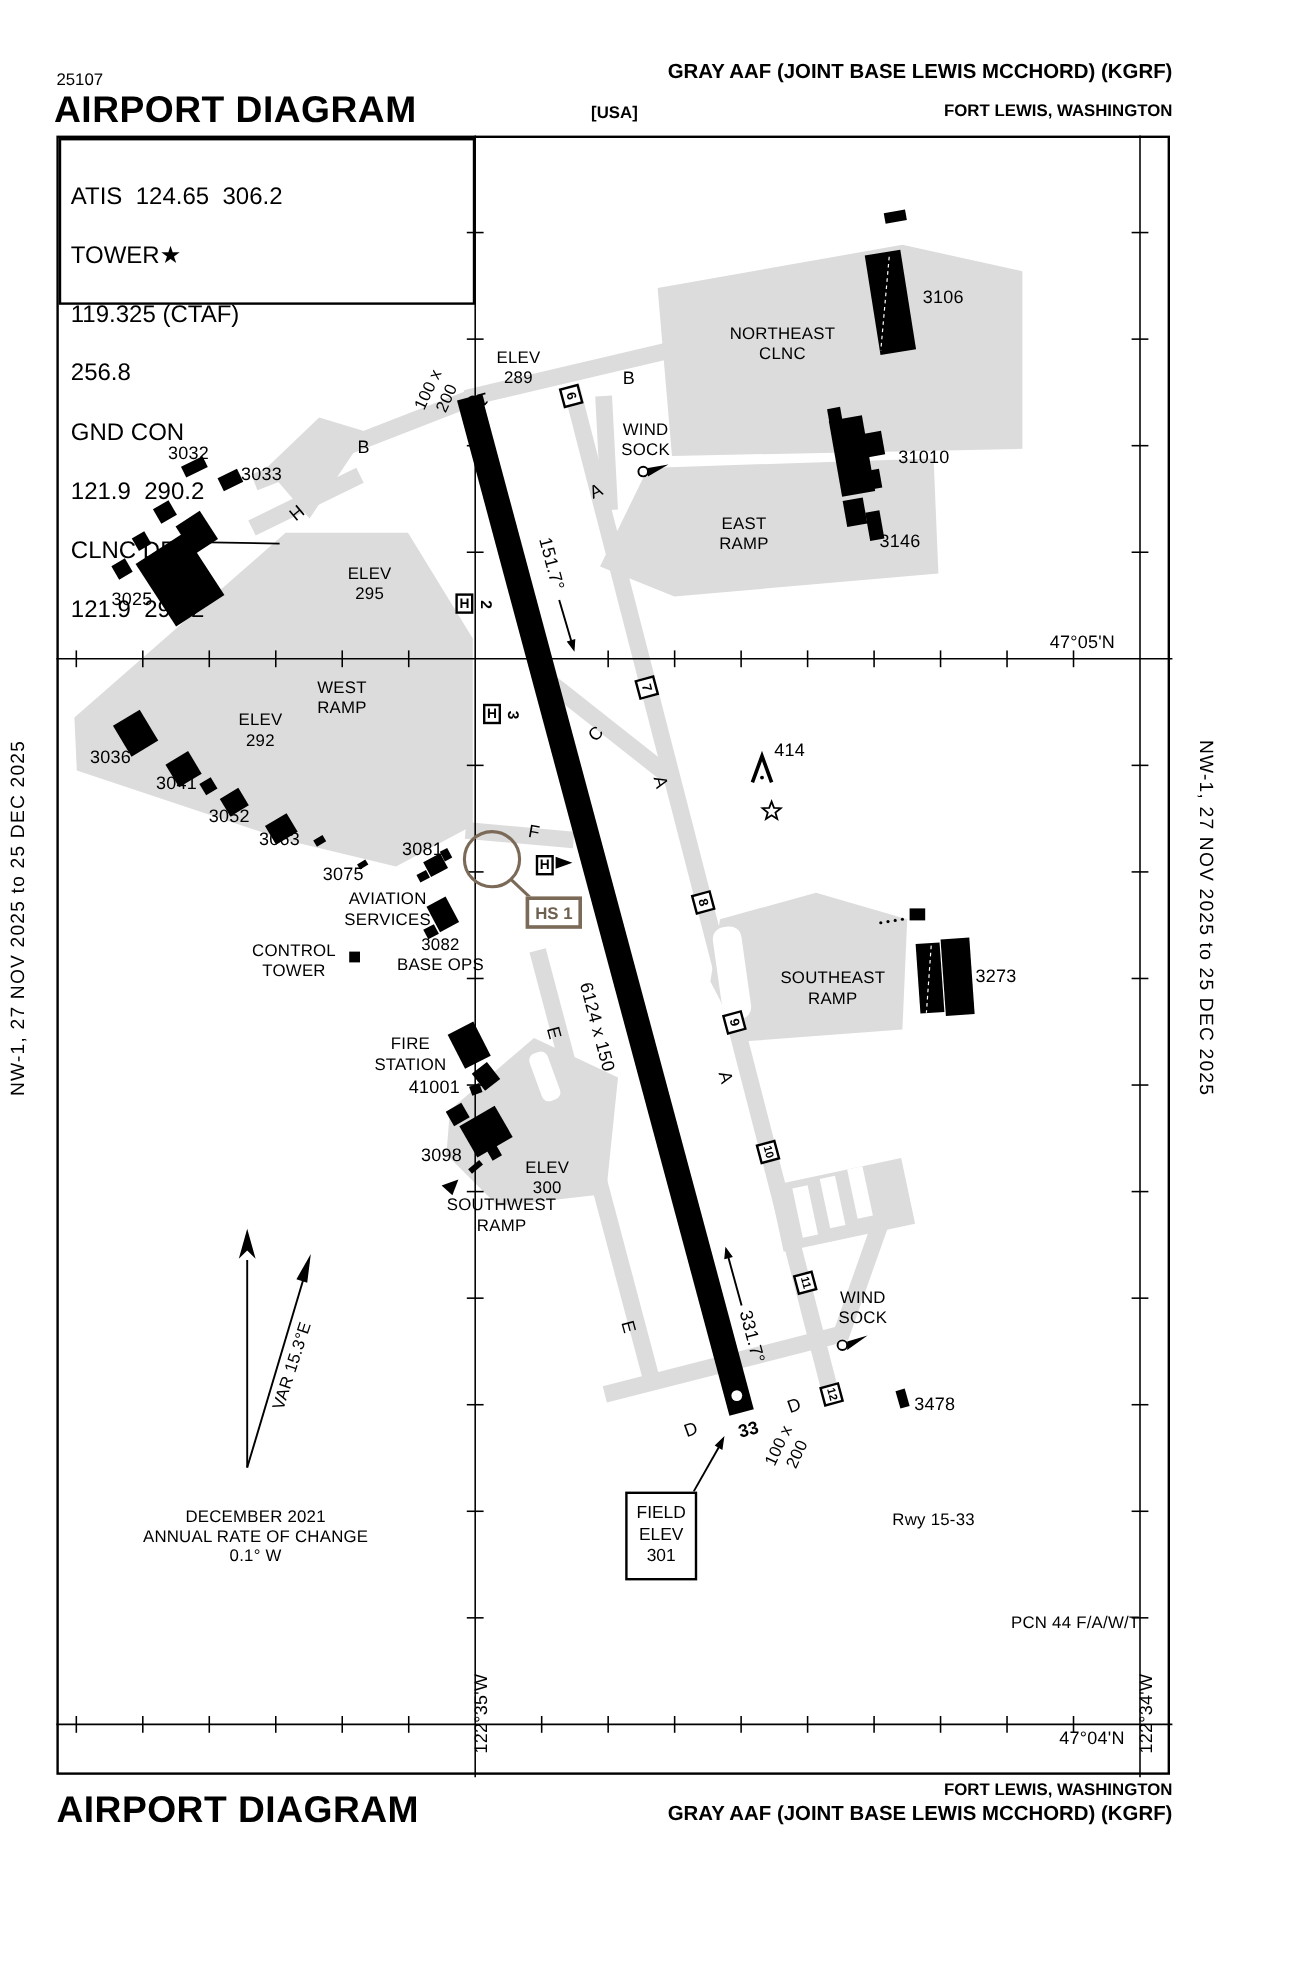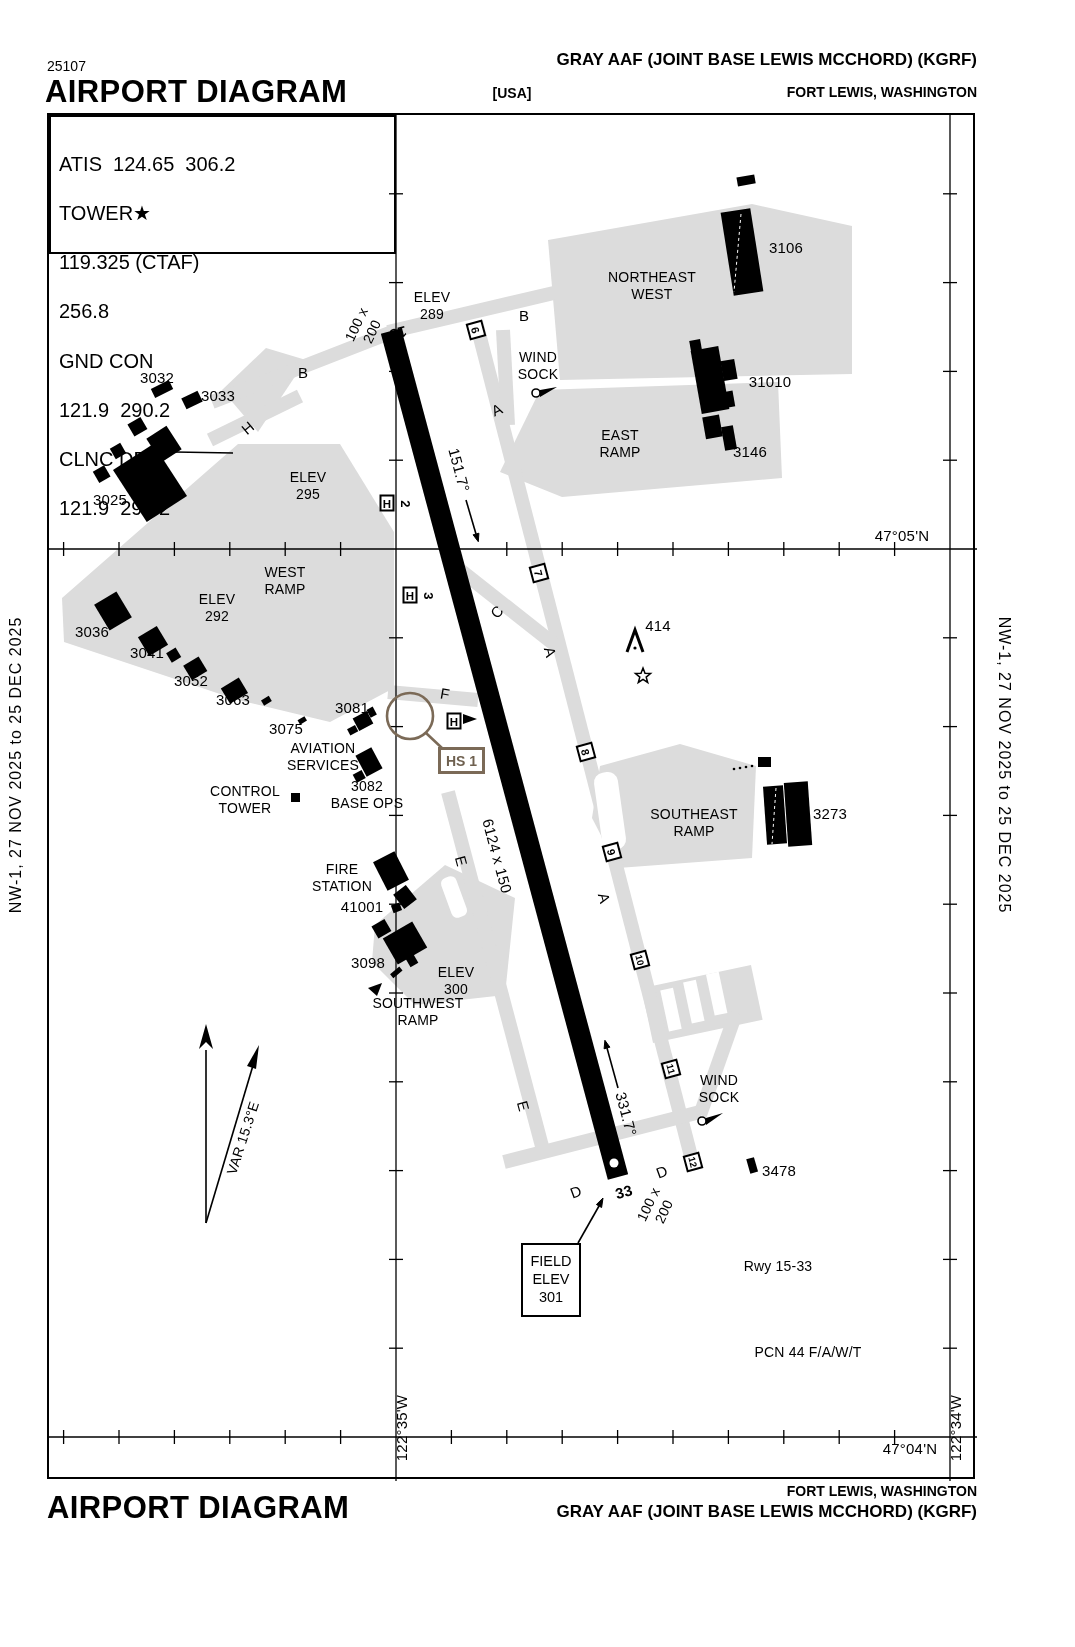--- a/index.html
+++ b/index.html
@@ -286,21 +286,21 @@
   <div class="lbl s15" style="left:550px;top:652px;transform:translate(-50%,-50%) rotate(75deg)">A</div>
   <div class="lbl s15" style="left:604px;top:898px;transform:translate(-50%,-50%) rotate(75deg)">A</div>
   <div class="lbl s15" style="left:497px;top:612px;transform:translate(-50%,-50%) rotate(-45deg)">C</div>
   <div class="lbl s15" style="left:445px;top:694px;transform:translate(-50%,-50%) rotate(10deg)">F</div>
   <div class="lbl s15" style="left:461px;top:861px;transform:translate(-50%,-50%) rotate(75deg)">E</div>
   <div class="lbl s15" style="left:523px;top:1106px;transform:translate(-50%,-50%) rotate(75deg)">E</div>
   <div class="lbl s15" style="left:576px;top:1192px;transform:translate(-50%,-50%) rotate(-20deg)">D</div>
   <div class="lbl s15" style="left:662px;top:1172px;transform:translate(-50%,-50%) rotate(-20deg)">D</div>
 
   <div class="lbl" style="left:652px;top:286px">NORTHEAST
-WEST</div>
+CLNC</div>
   <div class="lbl" style="left:620px;top:444px">EAST
 RAMP</div>
   <div class="lbl" style="left:285px;top:581px">WEST
 RAMP</div>
   <div class="lbl" style="left:694px;top:823px">SOUTHEAST
 RAMP</div>
   <div class="lbl" style="left:418px;top:1012px">SOUTHWEST
 RAMP</div>
 
   <div class="lbl" style="left:538px;top:366px">WIND
@@ -344,16 +344,19 @@
   <div class="sgn" style="left:612px;top:852px">9</div>
   <div class="sgn two" style="left:640px;top:960px">10</div>
   <div class="sgn two" style="left:671px;top:1069px">11</div>
   <div class="sgn two" style="left:693px;top:1162px">12</div>
   <div class="abs hs1-box">HS 1</div>
 
   <div class="abs field-box">FIELD
 ELEV
 301</div>
   <div class="lbl" style="left:243px;top:1138px;transform:translate(-50%,-50%) rotate(-72deg)">VAR 15.3°E</div>
+  <div class="lbl" style="left:213px;top:1280px">DECEMBER 2021
+ANNUAL RATE OF CHANGE
+0.1° W</div>
   <div class="lbl" style="left:778px;top:1266px">Rwy 15-33</div>
-  <div class="lbl" style="left:808px;top:1352px">PCN 44 F/A/W/T</div>
+  <div class="lbl" style="left:896px;top:1352px">PCN 44 F/A/W/T</div>
 
 </div>
 
 </body></html>

